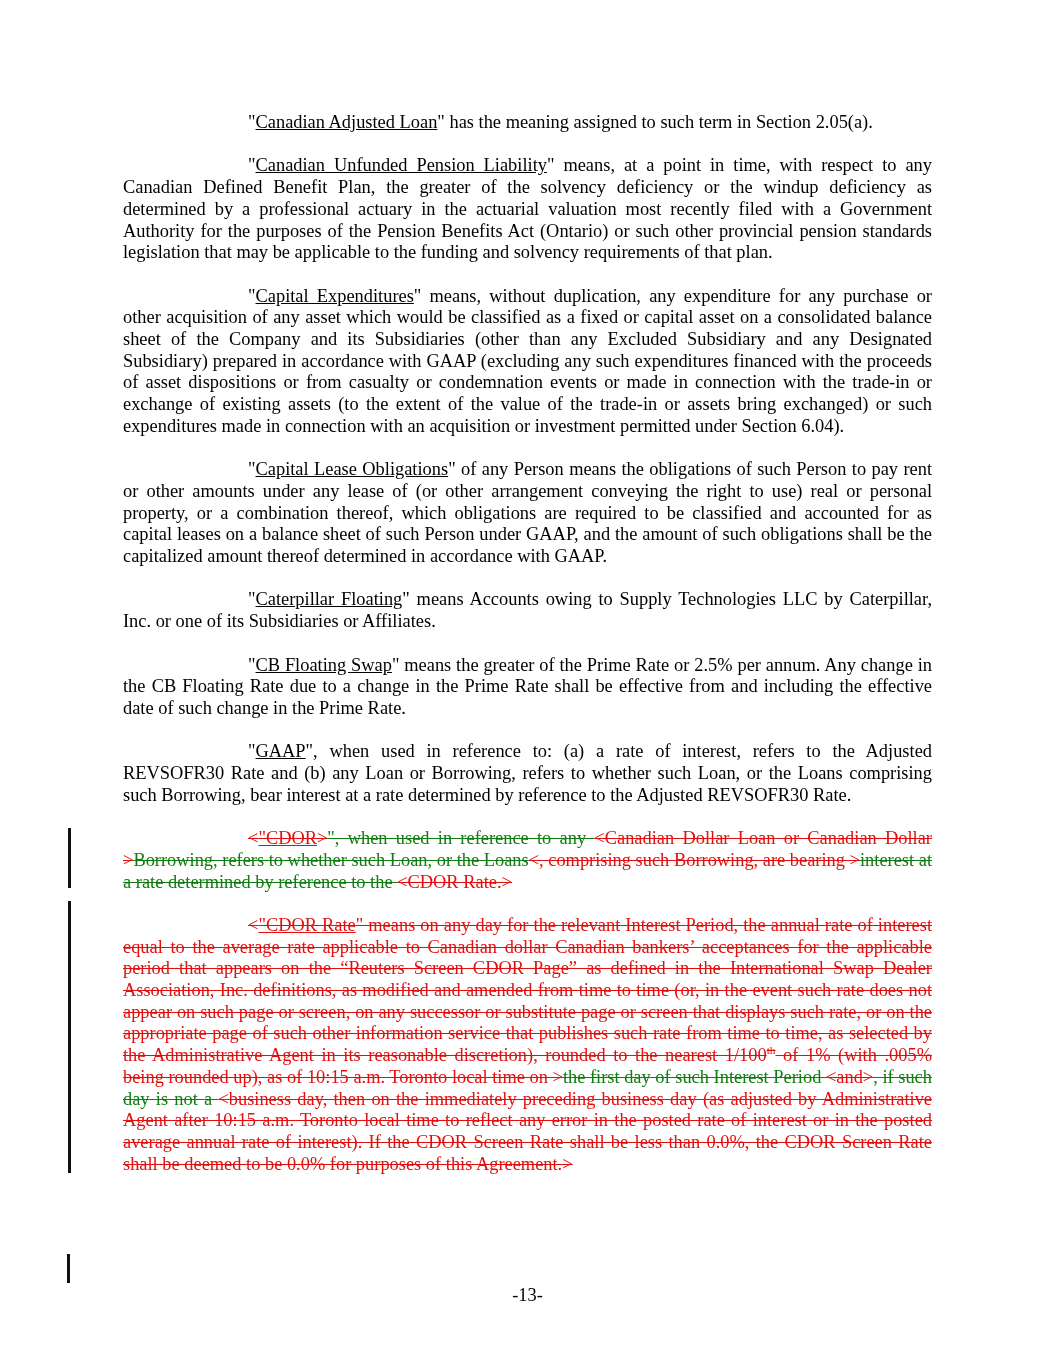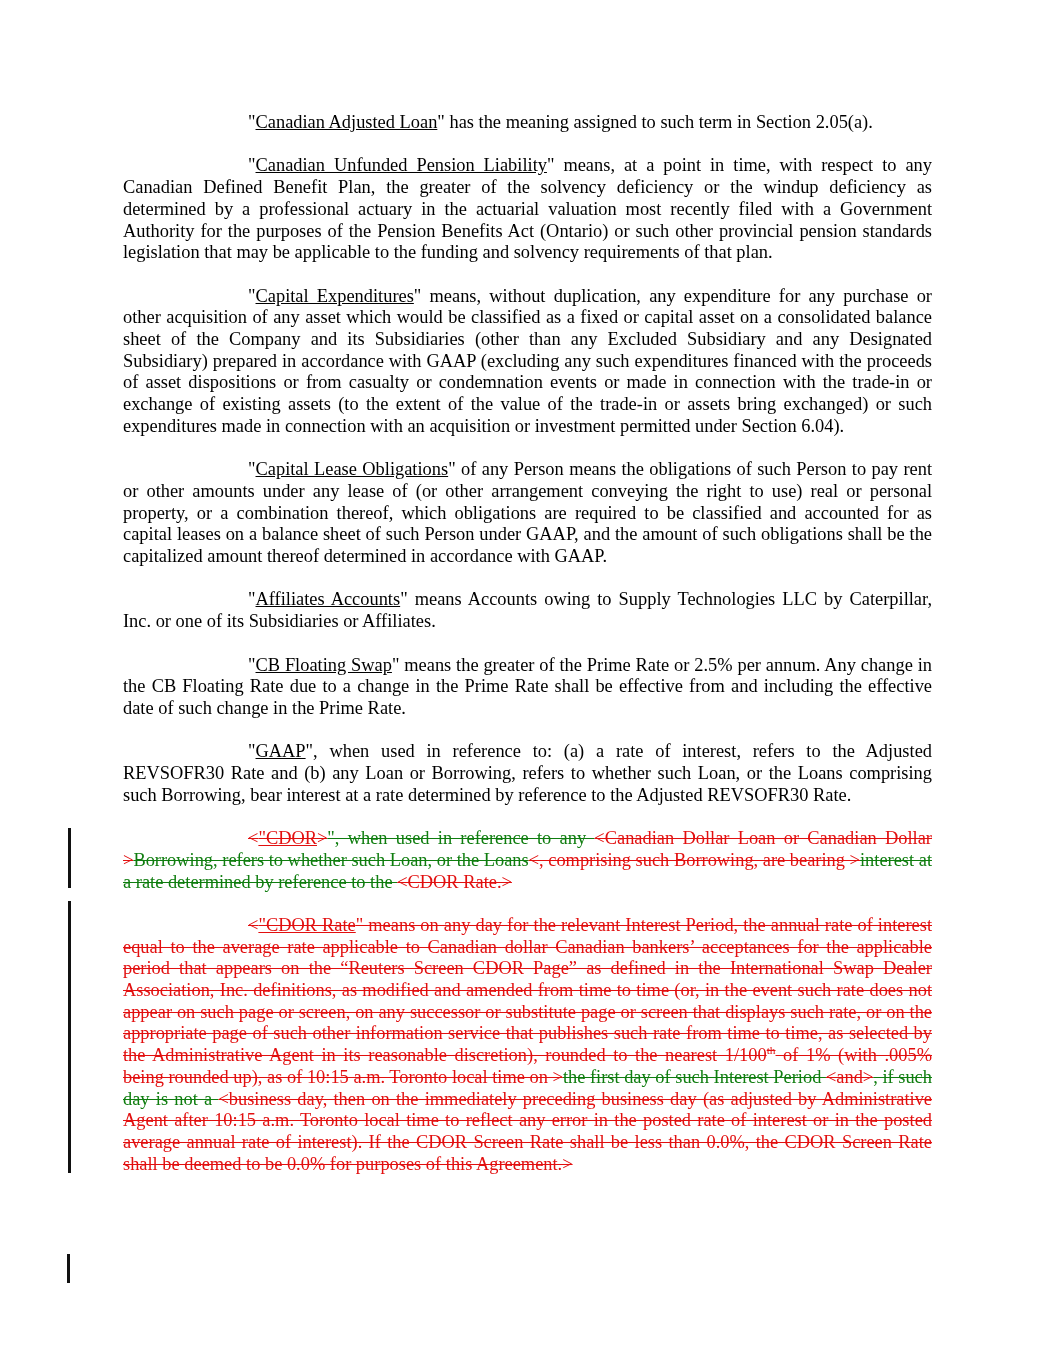--- a/index.html
+++ b/index.html
@@ -91,21 +91,21 @@
 
     <p class="para">
       <span class="seg">"</span><span class="seg term">Capital Expenditures</span><span class="seg">" means, without duplication, any expenditure for any purchase or other acquisition of any asset which would be classified as a fixed or capital asset on a consolidated balance sheet of the Company and its Subsidiaries (other than any Excluded Subsidiary and any Designated Subsidiary) prepared in accordance with GAAP (excluding any such expenditures financed with the proceeds of asset dispositions or from casualty or condemnation events or made in connection with the trade-in or exchange of existing assets (to the extent of the value of the trade-in or assets bring exchanged) or such expenditures made in connection with an acquisition or investment permitted under Section 6.04).</span>
     </p>
 
     <p class="para">
       <span class="seg">"</span><span class="seg term">Capital Lease Obligations</span><span class="seg">" of any Person means the obligations of such Person to pay rent or other amounts under any lease of (or other arrangement conveying the right to use) real or personal property, or a combination thereof, which obligations are required to be classified and accounted for as capital leases on a balance sheet of such Person under GAAP, and the amount of such obligations shall be the capitalized amount thereof determined in accordance with GAAP.</span>
     </p>
 
     <p class="para">
-      <span class="seg">"</span><span class="seg term">Affiliates Accounts</span><span class="seg">" means Accounts owing to Supply Technologies LLC by Caterpillar, Inc. or one of its Subsidiaries or Affiliates.</span>
+      <span class="seg">"</span><span class="seg term">Caterpillar Floating</span><span class="seg">" means Accounts owing to Supply Technologies LLC by Caterpillar, Inc. or one of its Subsidiaries or Affiliates.</span>
     </p>
 
     <p class="para">
       <span class="seg">"</span><span class="seg term">CB Floating Swap</span><span class="seg">" means the greater of the Prime Rate or 2.5% per annum.  Any change in the CB Floating Rate due to a change in the Prime Rate shall be effective from and including the effective date of such change in the Prime Rate.</span>
     </p>
 
     <p class="para">
       <span class="seg">"</span><span class="seg term">GAAP</span><span class="seg">", when used in reference to: (a) a rate of interest, refers to the Adjusted REVSOFR30 Rate and (b) any Loan or Borrowing, refers to whether such Loan, or the Loans comprising such Borrowing, bear interest at a rate determined by reference to the Adjusted REVSOFR30 Rate.</span>
     </p>
 
@@ -114,14 +114,15 @@
     </p>
 
     <p class="para">
       <span class="change-bar-inline tall"></span><span class="seg del">&lt;</span><span class="seg delterm">"CDOR Rate</span><span class="seg del">" means on any day for the relevant Interest Period, the annual rate of interest equal to the average rate applicable to Canadian dollar Canadian bankers’ acceptances for the applicable period that appears on the “Reuters Screen CDOR Page” as defined in the International Swap Dealer Association, Inc. definitions, as modified and amended from time to time (or, in the event such rate does not appear on such page or screen, on any successor or substitute page or screen that displays such rate, or on the appropriate page of such other information service that publishes such rate from time to time, as selected by the Administrative Agent in its reasonable discretion), rounded to the nearest 1/100</span><span class="seg delsup">th</span><span class="seg del"> of 1% (with .005% being rounded up), as of 10:15 a.m. Toronto local time on &gt;</span><span class="seg ins">the first day of such Interest Period </span><span class="seg del">&lt;and&gt;</span><span class="seg ins">, if such day is not a </span><span class="seg del">&lt;business day, then on the immediately preceding business day (as adjusted by Administrative Agent after 10:15 a.m. Toronto local time to reflect any error in the posted rate of interest or in the posted average annual rate of interest).  If the CDOR Screen Rate shall be less than 0.0%, the CDOR Screen Rate shall be deemed to be 0.0% for purposes of this Agreement.&gt;</span>
     </p>
 
   </div>
 
   <div class="change-bar-footer"></div>
 
+  <div class="pagenum">-13-</div>
 
 </div>
 
 </body></html>

